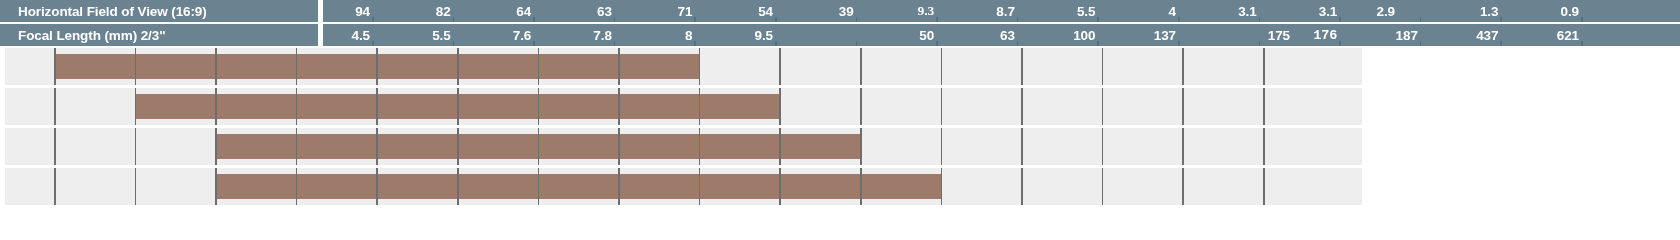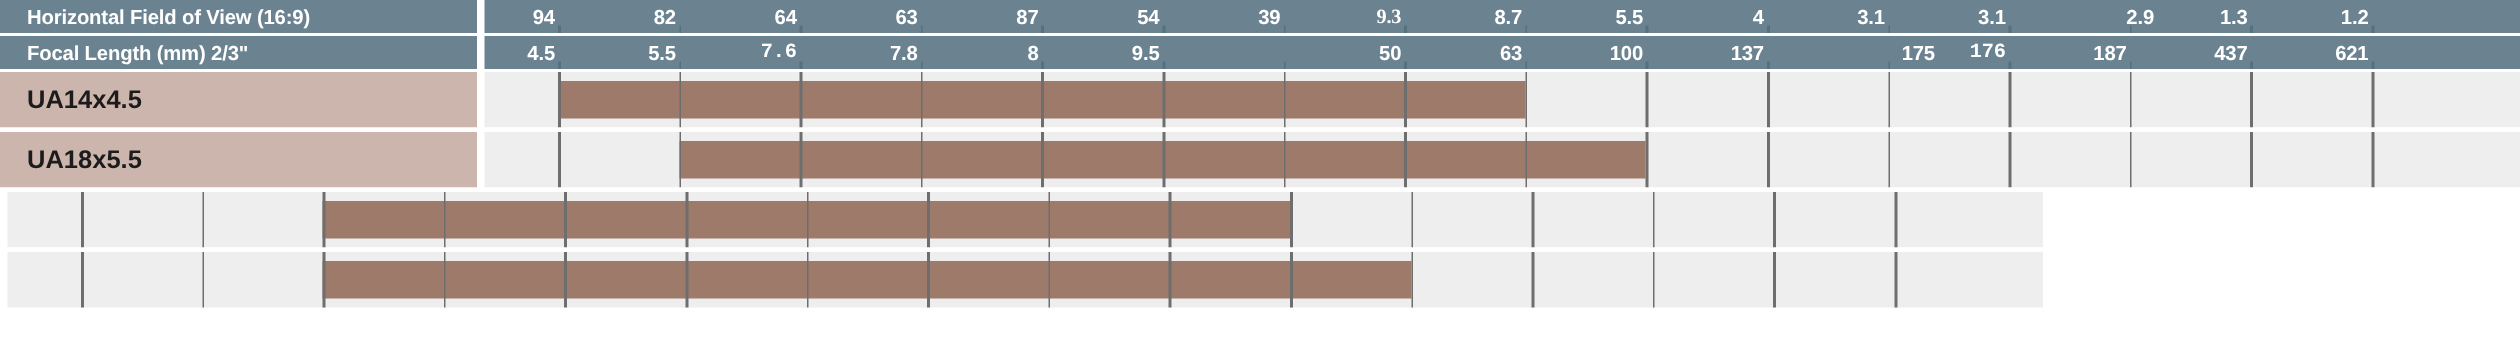--- a/index.html
+++ b/index.html
@@ -113,56 +113,56 @@
     <div class="hdr-spacer"></div>
     <div class="hdr-values" id="fov-values">
         <div class="hdr-cell" style="left: -25px; width: 72px;">94</div>
         <div class="hdr-tick" style="left: 49px;"></div>
         <div class="hdr-cell" style="left: 55.6px; width: 72px;">82</div>
         <div class="hdr-tick" style="left: 129.6px;"></div>
         <div class="hdr-cell" style="left: 136.2px; width: 72px;">64</div>
         <div class="hdr-tick" style="left: 210.2px;"></div>
         <div class="hdr-cell" style="left: 216.8px; width: 72px;">63</div>
         <div class="hdr-tick" style="left: 290.8px;"></div>
-        <div class="hdr-cell" style="left: 297.4px; width: 72px;">87</div>
+        <div class="hdr-cell" style="left: 297.4px; width: 72px;">71</div>
         <div class="hdr-tick" style="left: 371.4px;"></div>
         <div class="hdr-cell" style="left: 378px; width: 72px;">54</div>
         <div class="hdr-tick" style="left: 452px;"></div>
         <div class="hdr-cell" style="left: 458.6px; width: 72px;">39</div>
         <div class="hdr-tick" style="left: 532.6px;"></div>
         <div class="hdr-cell" style="left: 539.2px; width: 72px; font-family: Liberation Serif, serif;">9.3</div>
         <div class="hdr-tick" style="left: 613.2px;"></div>
         <div class="hdr-cell" style="left: 619.8px; width: 72px;">8.7</div>
         <div class="hdr-tick" style="left: 693.8px;"></div>
         <div class="hdr-cell" style="left: 700.4px; width: 72px;">5.5</div>
         <div class="hdr-tick" style="left: 774.4px;"></div>
         <div class="hdr-cell" style="left: 781px; width: 72px;">4</div>
         <div class="hdr-tick" style="left: 855px;"></div>
         <div class="hdr-cell" style="left: 861.6px; width: 72px;">3.1</div>
         <div class="hdr-tick" style="left: 935.6px;"></div>
         <div class="hdr-cell" style="left: 942.2px; width: 72px;">3.1</div>
         <div class="hdr-tick" style="left: 1016.2px;"></div>
-        <div class="hdr-cell" style="left: 1041px; width: 72px;">2.9</div>
+        <div class="hdr-cell" style="left: 1000px; width: 72px;">2.9</div>
         <div class="hdr-tick" style="left: 1096.8px;"></div>
         <div class="hdr-cell" style="left: 1103.4px; width: 72px;">1.3</div>
         <div class="hdr-tick" style="left: 1177.4px;"></div>
-        <div class="hdr-cell" style="left: 1184px; width: 72px;">1.2</div>
+        <div class="hdr-cell" style="left: 1184px; width: 72px;">0.9</div>
         <div class="hdr-tick" style="left: 1258px;"></div>
       </div>
   </div>
 
   <div class="hdr-row r2">
     <div class="hdr-title">Focal Length (mm) 2/3"</div>
     <div class="hdr-spacer"></div>
     <div class="hdr-values" id="focal-values">
         <div class="hdr-cell" style="left: -25px; width: 72px;">4.5</div>
         <div class="hdr-tick" style="left: 49px;"></div>
         <div class="hdr-cell" style="left: 55.6px; width: 72px;">5.5</div>
         <div class="hdr-tick" style="left: 129.6px;"></div>
-        <div class="hdr-cell" style="left: 136.2px; width: 72px; font-family: Liberation Mono, monospace;">7.6</div>
+        <div class="hdr-cell" style="left: 136.2px; width: 72px;">7.6</div>
         <div class="hdr-tick" style="left: 210.2px;"></div>
         <div class="hdr-cell" style="left: 216.8px; width: 72px;">7.8</div>
         <div class="hdr-tick" style="left: 290.8px;"></div>
         <div class="hdr-cell" style="left: 297.4px; width: 72px;">8</div>
         <div class="hdr-tick" style="left: 371.4px;"></div>
         <div class="hdr-cell" style="left: 378px; width: 72px;">9.5</div>
         <div class="hdr-tick" style="left: 452px;"></div>
         <div class="hdr-cell" style="left: 458.6px; width: 72px; margin-top: 38px;">13.5</div>
         <div class="hdr-tick" style="left: 532.6px;"></div>
         <div class="hdr-cell" style="left: 539.2px; width: 72px;">50</div>
@@ -181,21 +181,20 @@
         <div class="hdr-tick" style="left: 1096.8px;"></div>
         <div class="hdr-cell" style="left: 1103.4px; width: 72px;">437</div>
         <div class="hdr-tick" style="left: 1177.4px;"></div>
         <div class="hdr-cell" style="left: 1184px; width: 72px;">621</div>
         <div class="hdr-tick" style="left: 1258px;"></div>
       </div>
   </div>
 
   <div id="body-area">
       <div class="data-row" style="top: 0px;">
-        <div class="row-label">UA14x4.5</div>
         <div class="row-gap"></div>
         <div class="row-track">
           <div class="gridline" style="left: 49px;"></div>
           <div class="gridline" style="left: 129.6px;"></div>
           <div class="gridline" style="left: 210.2px;"></div>
           <div class="gridline" style="left: 290.8px;"></div>
           <div class="gridline" style="left: 371.4px;"></div>
           <div class="gridline" style="left: 452px;"></div>
           <div class="gridline" style="left: 532.6px;"></div>
           <div class="gridline" style="left: 613.2px;"></div>
@@ -205,21 +204,20 @@
           <div class="gridline" style="left: 935.6px;"></div>
           <div class="gridline" style="left: 1016.2px;"></div>
           <div class="gridline" style="left: 1096.8px;"></div>
           <div class="gridline" style="left: 1177.4px;"></div>
           <div class="gridline" style="left: 1258px;"></div>
           <div class="bar" style="left: 49px; width: 644.8px;"></div>
         </div>
       </div>
       <div class="row-sep" style="top: 37px;"></div>
       <div class="data-row" style="top: 40px;">
-        <div class="row-label">UA18x5.5</div>
         <div class="row-gap"></div>
         <div class="row-track">
           <div class="gridline" style="left: 49px;"></div>
           <div class="gridline" style="left: 129.6px;"></div>
           <div class="gridline" style="left: 210.2px;"></div>
           <div class="gridline" style="left: 290.8px;"></div>
           <div class="gridline" style="left: 371.4px;"></div>
           <div class="gridline" style="left: 452px;"></div>
           <div class="gridline" style="left: 532.6px;"></div>
           <div class="gridline" style="left: 613.2px;"></div>

